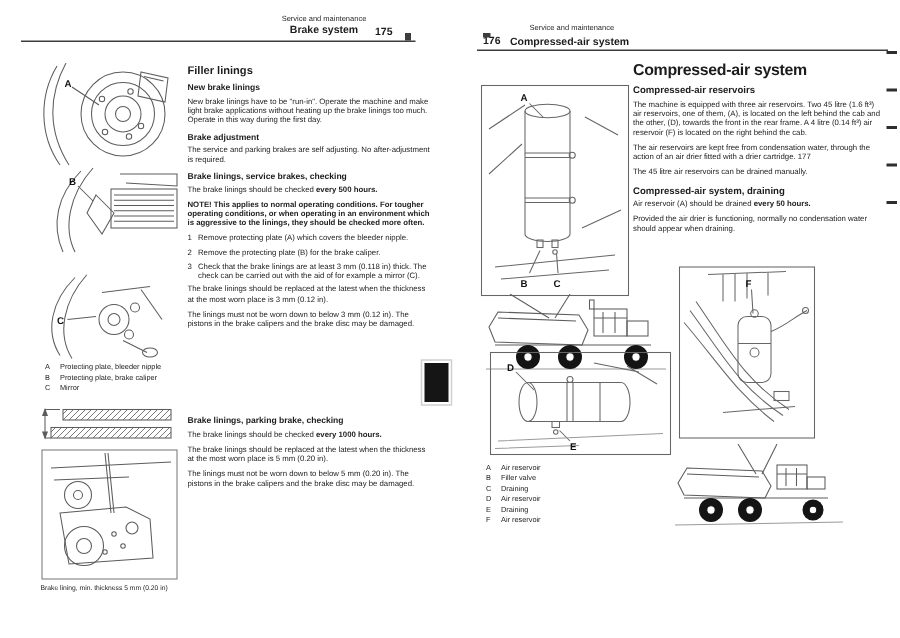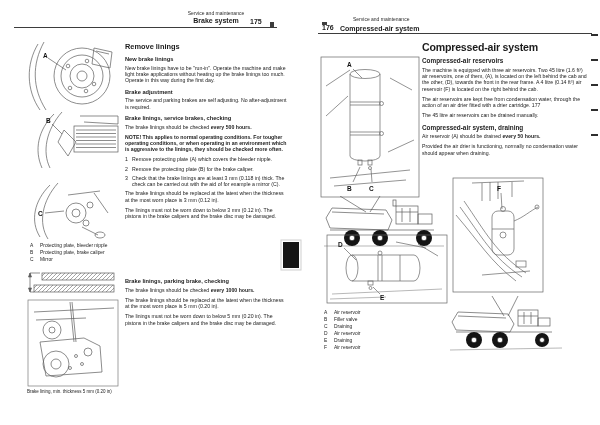--- a/index.html
+++ b/index.html
@@ -135,21 +135,21 @@
       <path d="M14,70 L58,66 L74,74 L76,100 L20,104 Z"></path>
       <path d="M8,40 L88,36 M10,48 L60,46"></path>
       <circle cx="50" cy="84" r="1.5"></circle>
         <circle cx="56" cy="92" r="1.5"></circle>
         <circle cx="44" cy="96" r="1.5"></circle>
     </g>
   </svg>
   <div class="cap" style="left:27px;top:389px;">Brake lining, min. thickness 5 mm (0.20 in)</div>
 
   <div class="col" style="left:125px;top:42px;width:162px;">
-    <div class="h1">Remove linings</div>
+    <div class="h1">Filler linings</div>
 
     <div class="h2">New brake linings</div>
     <p class="p">New brake linings have to be "run-in". Operate the machine and make light brake applications without heating up the brake linings too much. Operate in this way during the first day.</p>
 
     <div class="h2">Brake adjustment</div>
     <p class="p">The service and parking brakes are self adjusting. No after-adjustment is required.</p>
 
     <div class="h2">Brake linings, service brakes, checking</div>
     <p class="p"><span>The brake linings should be checked </span><b>every 500 hours.</b></p>
     <p class="p note">NOTE! This applies to normal operating conditions. For tougher operating conditions, or when operating in an environment which is aggressive to the linings, they should be checked more often.</p>

